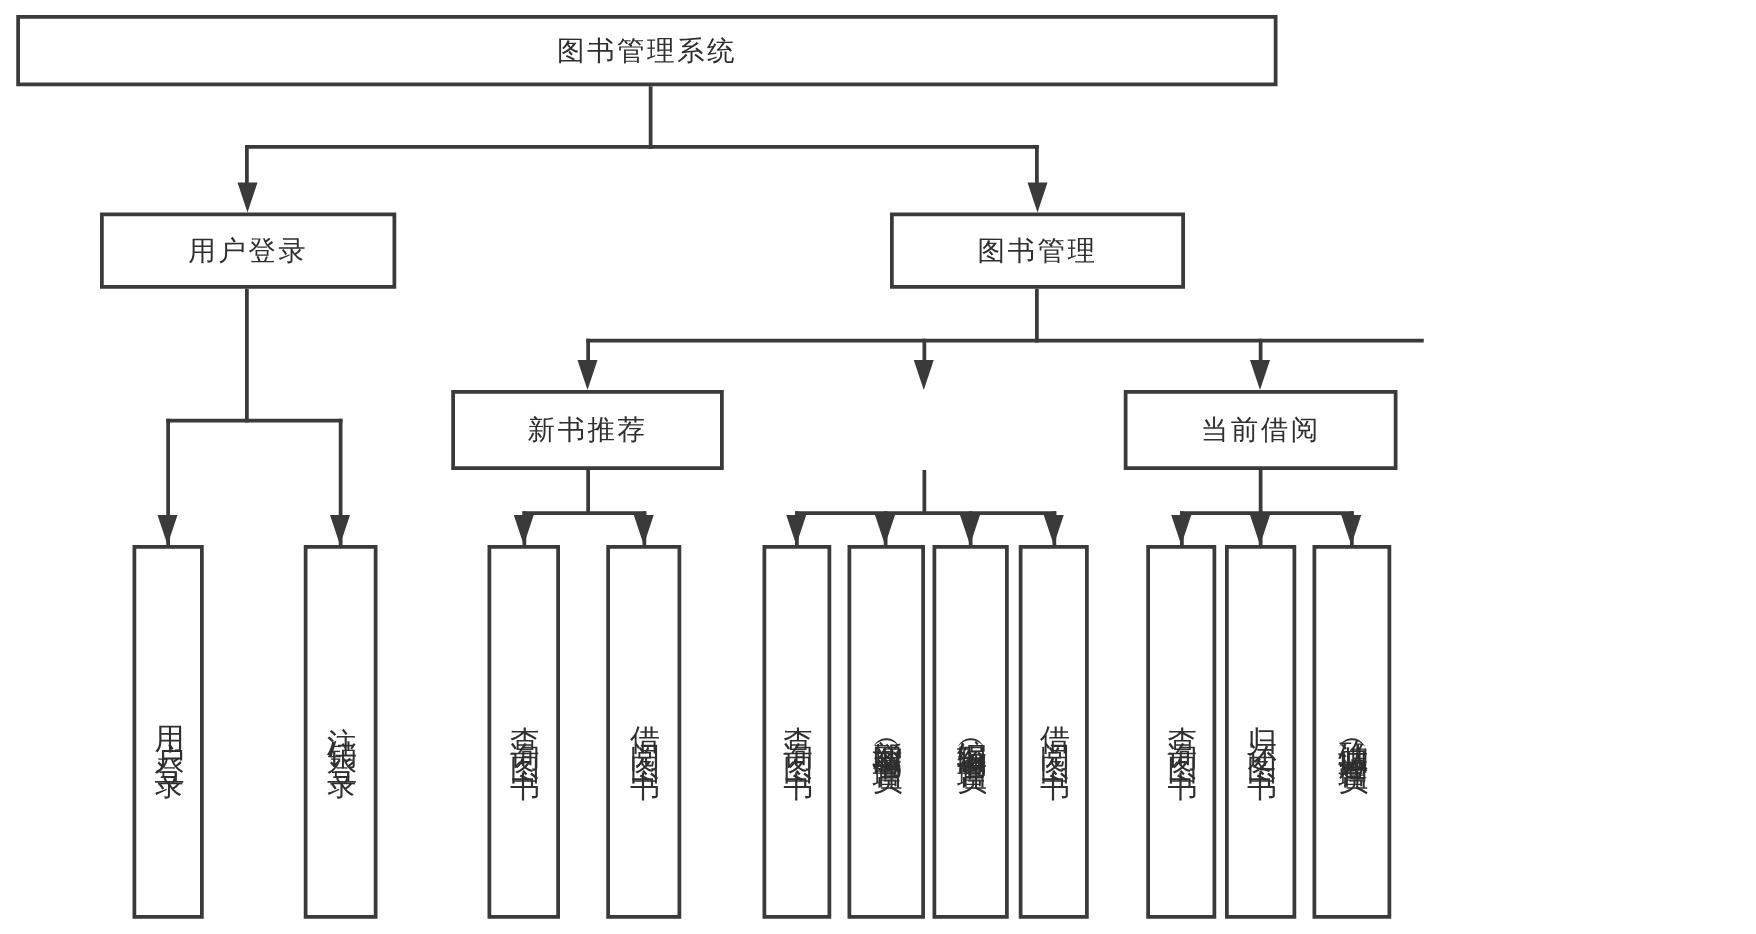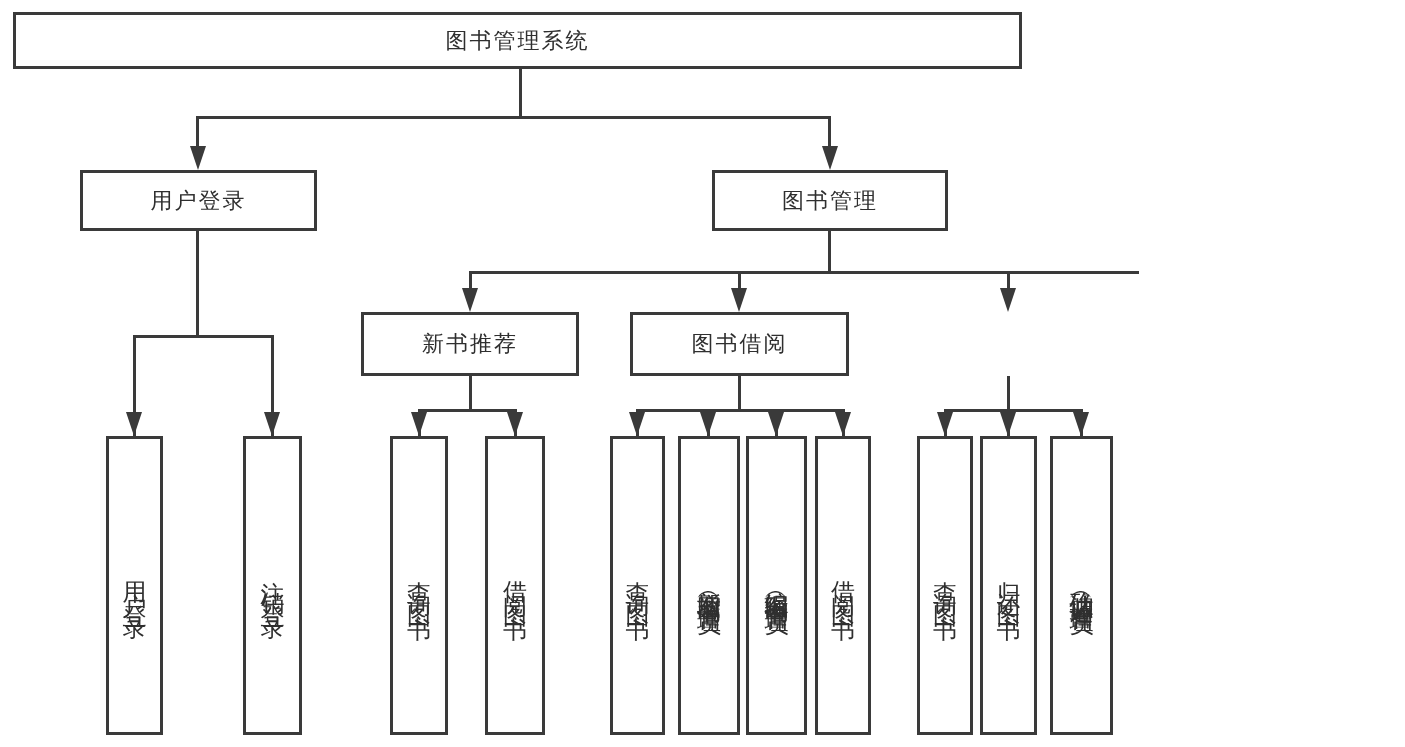--- a/index.html
+++ b/index.html
@@ -70,22 +70,22 @@
   <div class="box" style="left:80px; top:170px; width:237px; height:61px;">
     <span class="hlabel">用户登录</span>
   </div>
   <div class="box" style="left:712px; top:170px; width:236px; height:61px;text-align:right;">
     <span class="hlabel">图书管理</span>
   </div>
 
   <div class="box" style="left:361px; top:312px; width:218px; height:64px;">
     <span class="hlabel">新书推荐</span>
   </div>
-  <div class="box" style="left:630px; top:312px; width:219px; height:64px;">
-    <span class="hlabel">图书借阅</span>
+  <div class="box" style="left:899px; top:312px; width:219px; height:64px;">
+    <span class="hlabel">当前借阅</span>
   </div>
 
   <div class="box" style="left:106px; top:436px; width:57px; height:299px;">
     <span class="vtext">用户登录</span>
   </div>
   <div class="box" style="left:243px; top:436px; width:59px; height:299px;">
     <span class="vtext">注销登录</span>
   </div>
 
   <div class="box" style="left:390px; top:436px; width:58px; height:299px;">

